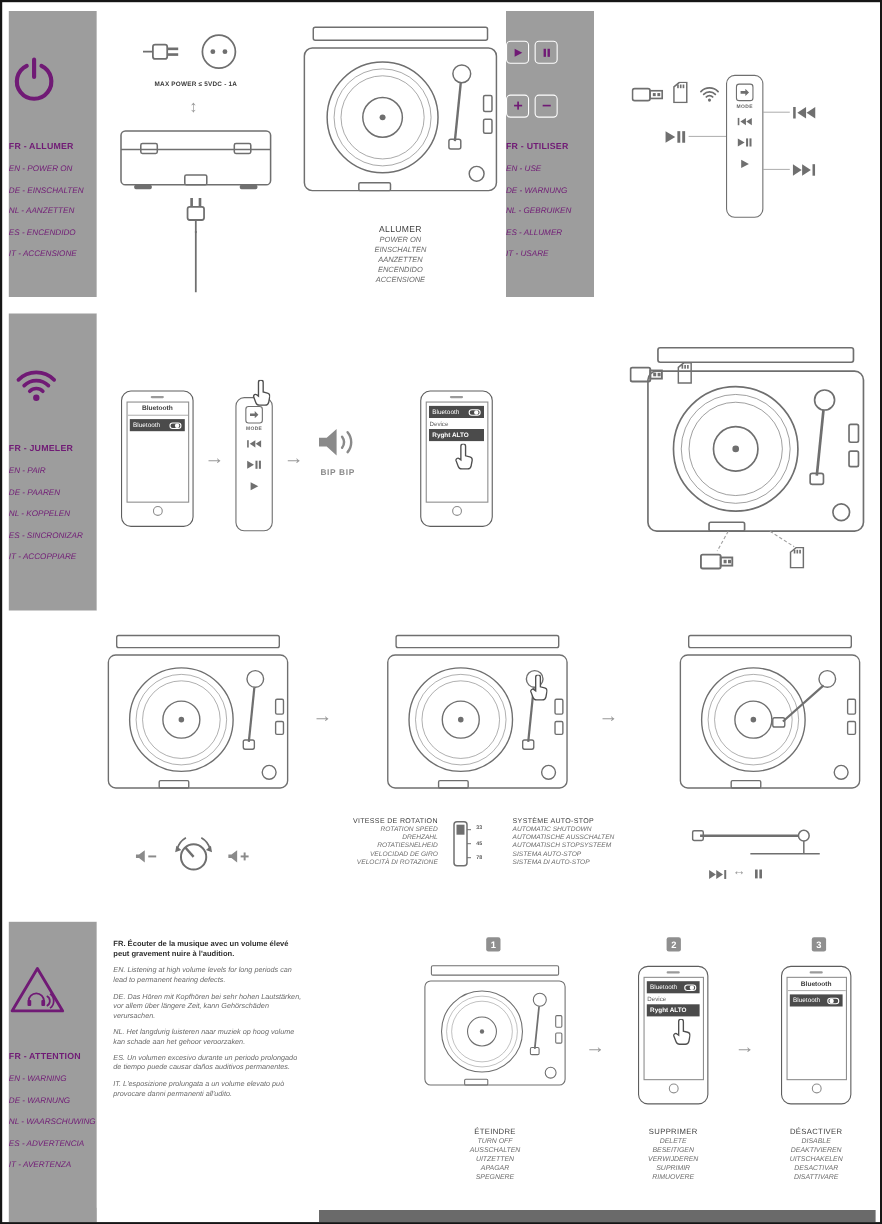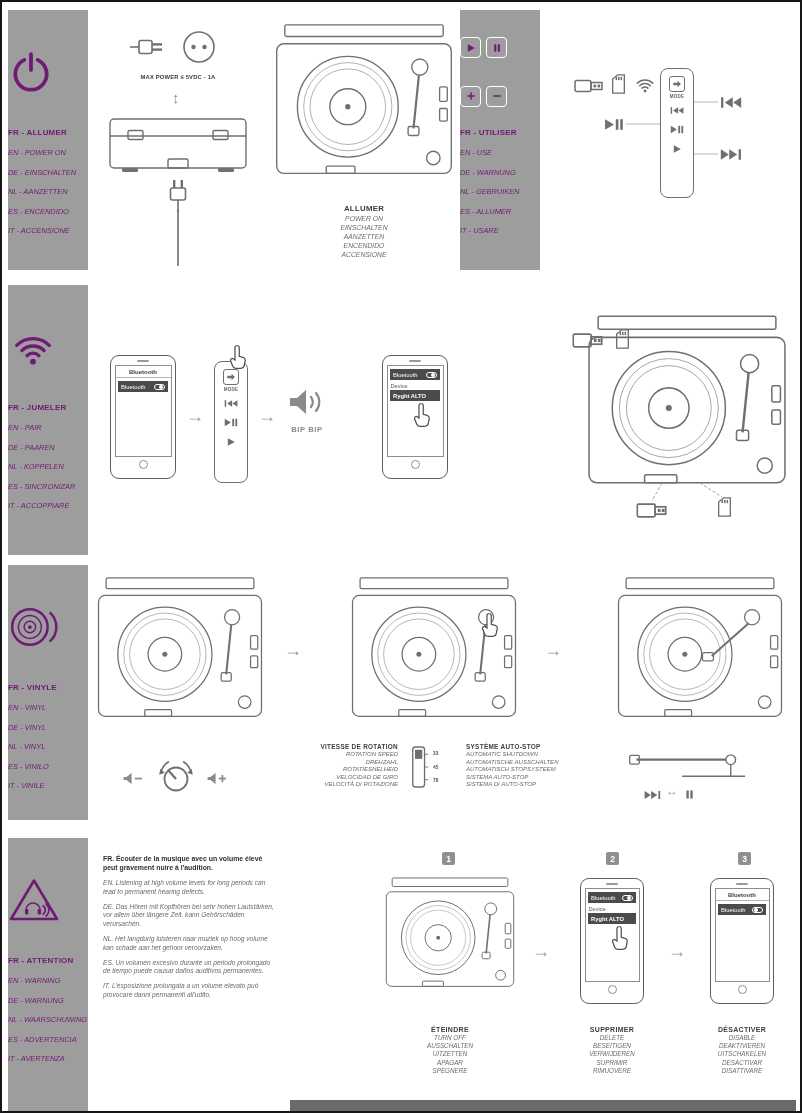--- a/index.html
+++ b/index.html
@@ -10,21 +10,21 @@
 .sb-icon{height:92px;margin-top:16px;display:flex;align-items:center;justify-content:center;gap:5px}
 .sb-title{font-size:8px;font-weight:bold;margin-top:10px;margin-bottom:11px;letter-spacing:.2px}
 .sb-label{font-size:7.4px;font-style:italic;margin-bottom:10.6px}
 .panel{position:absolute;background:#fff}
 .tilegrid{display:grid;grid-template-columns:21px 21px;gap:5px}
 .tile{width:21px;height:21px;border:1.6px solid #fff;border-radius:4px;display:flex;align-items:center;justify-content:center}
 .icg2{color:#6f6f6f}
 .arrow{position:absolute;color:#9a9a9a;font-size:18px;font-weight:bold;line-height:1}
 .maxpower{font-size:5.8px;font-weight:bold;color:#3a3a3a;text-align:center;letter-spacing:.2px}
 .cap{position:absolute;text-align:center}
-.cap .t{font-size:7.8px;font-weight:bold;color:#3d3d3d;letter-spacing:.3px;margin-bottom:1px}
+.cap .t{font-size:7.8px;font-weight:normal;color:#3d3d3d;letter-spacing:.3px;margin-bottom:1px}
 .cap .l{font-size:6.8px;font-style:italic;line-height:9px;color:#6b6b6b}
 .strip{position:absolute;width:34px;border:1.5px solid #6f6f6f;border-radius:8px;background:#fff;display:flex;flex-direction:column;align-items:center;padding-top:7px}
 .mode-btn{width:16px;height:16px;border:1.3px solid #6f6f6f;border-radius:3px;display:flex;align-items:center;justify-content:center}
 .mode-lbl{font-size:4.5px;font-weight:bold;color:#666;margin:2px 0 7px;letter-spacing:.3px}
 .sbtn{margin-bottom:10px}
 .phone{position:absolute;border:1.6px solid #5e5e5e;border-radius:9px;background:#fff}
 .cam{width:12px;height:2px;background:#9a9a9a;border-radius:2px;margin:4px auto 3px}
 .screen{margin:0 3.5px;border:1px solid #8e8e8e;background:#fff;overflow:hidden}
 .home{width:9px;height:9px;border:1.3px solid #8e8e8e;border-radius:50%;margin:3px auto 0}
 .scr-title{font-size:6px;font-weight:bold;color:#3c3c3c;text-align:center;padding:2.5px 0;border-bottom:1px solid #b5b5b5}
@@ -493,33 +493,20 @@
         </g>
       </svg>
     <svg class="abs icg2" style="left:96px;top:216px" width="32" height="19" viewBox="0 0 30 18">
         <use href="#sym-usbplug"></use>
       </svg>
     <svg class="abs icg2" style="left:176px;top:212px" width="17" height="20" viewBox="0 0 20 24">
         <use href="#sym-sdcard"></use>
       </svg>
   </section>
 
-  <aside class="sidebar" style="left:6px;top:563px;width:80px;height:255px">
-    <div class="sb-icon">
-        <svg width="50" height="48" viewBox="0 0 48 46">
-          <use href="#sym-record"></use>
-        </svg>
-      </div>
-    <div class="sb-title">FR - VINYLE</div>
-    <div class="sb-label">EN - VINYL</div>
-    <div class="sb-label">DE - VINYL</div>
-    <div class="sb-label">NL - VINYL</div>
-    <div class="sb-label">ES - VINILO</div>
-    <div class="sb-label">IT - VINILE</div>
-  </aside>
 
   <section class="panel" style="left:86px;top:563px;width:708px;height:255px">
     <svg class="abs icg2" style="left:8px;top:10px" width="168" height="145" viewBox="0 0 200 172">
         <use href="#sym-tt-parked"></use>
       </svg>
     <div class="arrow" style="left:196px;top:76px">→</div>
     <svg class="abs icg2" style="left:262px;top:10px" width="168" height="145" viewBox="0 0 200 172">
         <use href="#sym-tt-parked"></use>
       </svg>
     <svg class="abs" style="left:392px;top:48px" width="18" height="25" viewBox="0 0 16 22">

